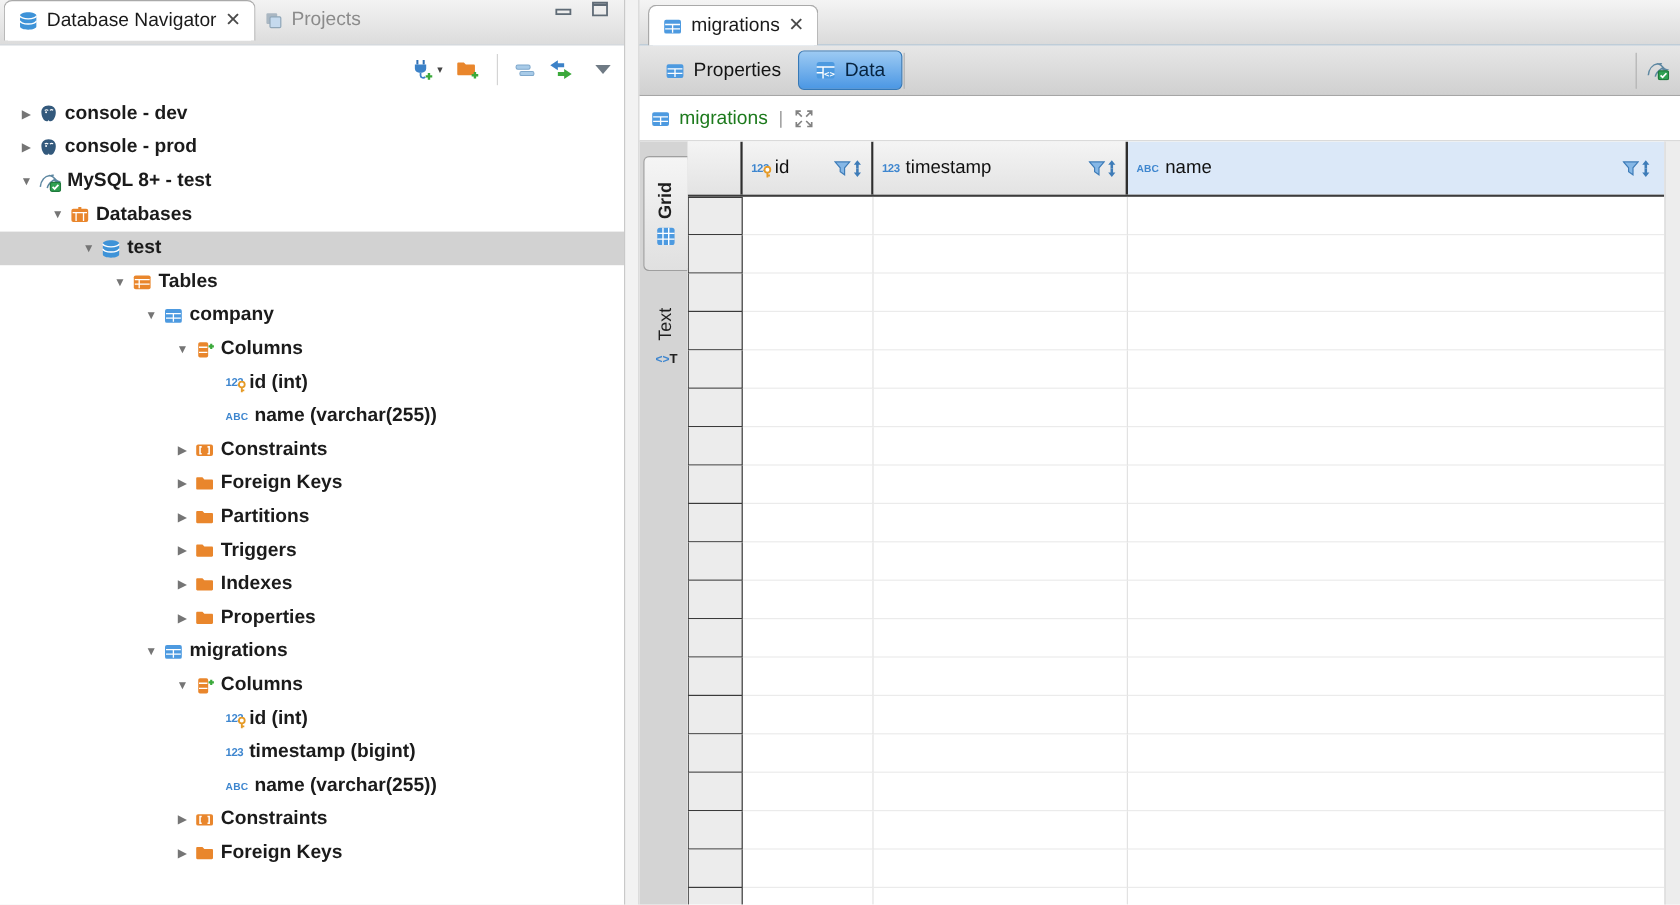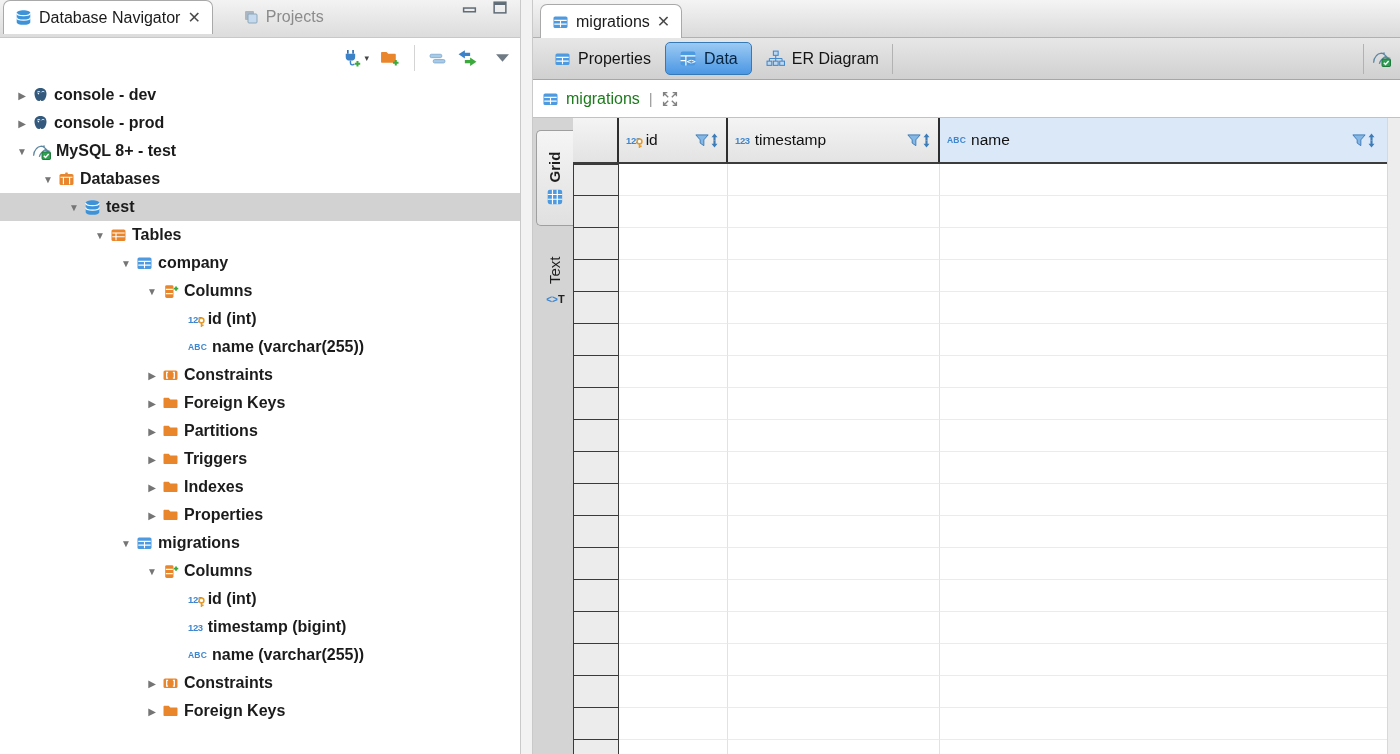--- a/index.html
+++ b/index.html
@@ -11,21 +11,21 @@
   .icon { display:inline-flex; align-items:center; justify-content:center; position:relative; flex:none; }
   .tnum { font-size:9.5px; color:#3e86cf; letter-spacing:-.4px; font-weight:700; font-style:normal; }
   .tabc { font-size:8.5px; color:#3e86cf; font-weight:700; font-style:normal; letter-spacing:.2px; }
   .keyov { position:absolute; left:9px; bottom:-3px; }
   .closex { color:#4a4a4a; font-size:16px; font-weight:700; line-height:1; cursor:pointer; }
   .tabbar { height:38px; background:linear-gradient(#f3f3f3,#dcdcdc); border-bottom:1px solid #c2c9cf;
     display:flex; align-items:flex-start; }
   .tab-active { height:34px; background:#fff; border:1px solid #a9a9a9; border-bottom:none;
     border-radius:7px 7px 0 0; display:flex; align-items:center; gap:7px; padding:0 11px;
     font-size:16px; color:#1a1a1a; margin-bottom:-1px; position:relative; z-index:2; }
-  .tab-inactive { height:34px; display:flex; align-items:center; gap:7px; padding:0 30px;
+  .tab-inactive { height:34px; display:flex; align-items:center; gap:7px; padding:0 7px;
     font-size:16px; color:#8b8b8b; }
 
   
   .left-panel { position:absolute; left:0; top:0; width:521px; height:754px; background:#fff;
     border-right:1px solid #c9c9c9; }
   .winbtns { margin-left:auto; display:flex; align-items:center; gap:14px; padding:0 12px 8px 0; }
   .winbtn { cursor:pointer; display:inline-flex; }
   .toolbar { height:40px; display:flex; align-items:center; justify-content:flex-end; gap:11px;
     padding-right:10px; background:#fff; }
   .tbtn { display:inline-flex; align-items:center; cursor:pointer; }
@@ -446,32 +446,20 @@
       <div class="subtab active">
         <span class="icon">
             <svg width="18" height="17" viewBox="0 0 16 16">
               <rect x="1" y="1.5" width="14" height="13" rx="2" fill="#4d9ae0"></rect>
               <path stroke="#fff" stroke-width="1.1" fill="none" d="M1 5.5h14M6 5.5v9M1 10h5"></path>
               <text x="6.8" y="13.4" font-size="7" fill="#fff" font-weight="bold" font-family="DejaVu Sans Mono, monospace">&lt;&gt;</text>
             </svg>
           </span>
         <span>Data</span>
       </div>
-      <div class="subtab">
-        <span class="icon">
-            <svg width="19" height="17" viewBox="0 0 18 16">
-              <path d="M9.2 5v3M3.2 8h12M3.2 8v2.5M9.2 8v2.5M15.2 8v2.5" stroke="#4288cc" fill="none"></path>
-              <rect x="7" y="1" width="4.5" height="4" fill="#bcd8f0" stroke="#4288cc"></rect>
-              <rect x="1" y="10.5" width="4.5" height="4" fill="#bcd8f0" stroke="#4288cc"></rect>
-              <rect x="7" y="10.5" width="4.5" height="4" fill="#bcd8f0" stroke="#4288cc"></rect>
-              <rect x="13" y="10.5" width="4.5" height="4" fill="#bcd8f0" stroke="#4288cc"></rect>
-            </svg>
-          </span>
-        <span>ER Diagram</span>
-      </div>
       <span class="vsep"></span>
       <span class="spacer"></span>
       <span class="vsep" style="margin-right:8px;"></span>
       <span class="conn-badge icon">
           <svg width="19" height="17" viewBox="0 0 18 16">
             <path fill="none" stroke="#5d87a1" stroke-width="1.2" d="M1.5 12C2 7 5 3.5 9 3c2 .3 3 1.2 4 2.6.8 1.2 1.6 1.8 3 2.1-1.8.7-3-.2-3.8-1.2C10 8 7.6 9.5 7 13"></path>
             <path fill="#5d87a1" d="M9 3c1.5-.8 2.6-.9 3.5-.3L11 4.2z"></path>
             <rect x="9.5" y="8.5" width="8" height="7" rx="1.2" fill="#2fa152" stroke="#1f7a3c"></rect>
             <path d="M11.2 12l1.6 1.6 3-3.2" stroke="#fff" stroke-width="1.4" fill="none"></path>
           </svg>

